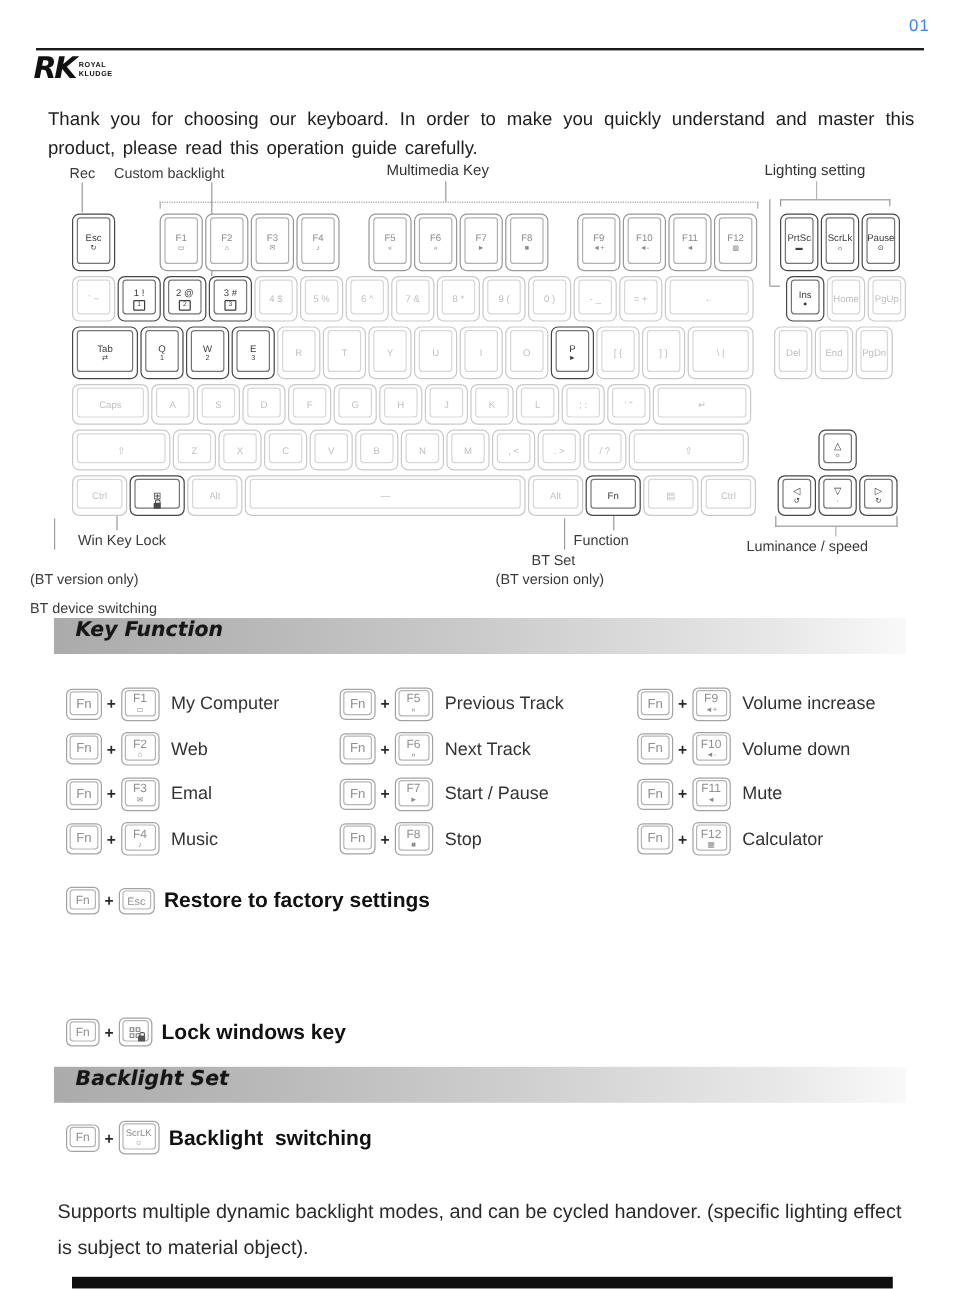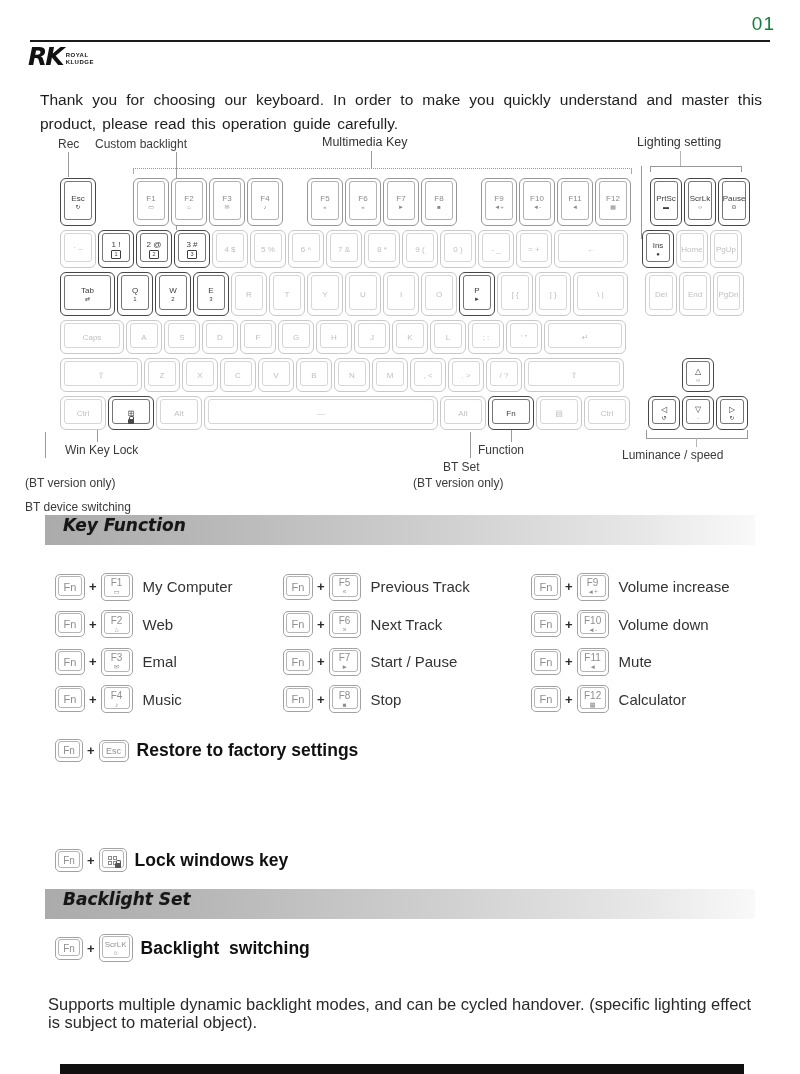--- a/index.html
+++ b/index.html
@@ -5,21 +5,21 @@
   html,body{margin:0;padding:0;background:#fff;}
   .page{position:relative;width:800px;height:1074px;background:#fff;overflow:hidden;
         font-family:"Liberation Sans",sans-serif;color:#222;}
 
   
   .logo{position:absolute;left:28px;top:9px;display:flex;align-items:flex-start;margin-top:36px;}
   .logo-rk{font-family:"DejaVu Sans",sans-serif;font-weight:bold;font-style:italic;
            font-size:25px;line-height:24px;color:#111;letter-spacing:-2px;}
   .logo-txt{display:flex;flex-direction:column;margin-left:3px;margin-top:7px;}
   .logo-txt span{font-size:6px;font-weight:bold;color:#111;letter-spacing:.5px;line-height:7px;}
-  .pageno{position:absolute;right:25px;top:13px;font-size:19px;color:#15803d;letter-spacing:1px;}
+  .pageno{position:absolute;right:25px;top:13px;font-size:14px;color:#3b82f6;letter-spacing:1px;}
   .hr{position:absolute;left:30px;top:40px;width:740px;height:2px;background:#1a1a1a;}
 
   .intro{position:absolute;left:40px;top:72px;width:722px;font-size:15.5px;line-height:24px;
          color:#1e1e1e;text-align:justify;word-spacing:2px;}
 
   
   .kbd{position:absolute;left:0;top:135px;width:800px;height:370px;}
   .callout{position:absolute;font-size:12.5px;color:#333;white-space:nowrap;}
   .callout.small{font-size:12px;color:#3a3a3a;}
   .cline{position:absolute;width:1px;background:#9a9a9a;}
@@ -89,21 +89,21 @@
       border:1px solid #555;border-bottom:none;border-radius:2px 2px 0 0;}
 
   .bigpara{position:absolute;left:58px;top:772px;width:700px;font-size:20px;line-height:32px;
       color:#2d2d2d;}
   .ik{display:inline-flex;align-items:center;justify-content:center;width:26px;height:15px;
       border:1px solid #a8a8a8;border-radius:3px;font-size:8px;color:#999;vertical-align:-2px;
       background:#fff;}
   .ik.ik2{width:24px;}
   .ipl{font-size:12px;color:#444;margin:0 1px;}
 
-  .para{position:absolute;left:48px;top:978px;width:708px;font-size:16.5px;line-height:18px;
+  .para{position:absolute;left:48px;top:978px;width:708px;font-size:16.5px;line-height:30px;
       color:#2a2a2a;}
 
   .footerbar{position:absolute;left:60px;top:1064px;width:684px;height:10px;background:#0f0f0f;}
 </style>
 </head>
 <body>
 
 <div class="page">
 
   <div class="logo">
@@ -239,21 +239,21 @@
           </div>
           <div class="key faint" style="width: 36px;">
             <span class="kt">- _</span>
           </div>
           <div class="key faint" style="width: 36px;">
             <span class="kt">= +</span>
           </div>
           <div class="key faint" style="width: 74px;">
             <span class="kt">←</span>
           </div>
-          <div class="key hl" style="width: 32px; margin-left: 12px; text-align: center;">
+          <div class="key hl" style="width: 32px; margin-left: 25px; text-align: center;">
             <span class="kt">Ins</span>
             <span class="ks">●</span>
           </div>
           <div class="key faint" style="width: 32px;">
             <span class="kt">Home</span>
           </div>
           <div class="key faint" style="width: 32px;">
             <span class="kt">PgUp</span>
           </div>
         </div>

